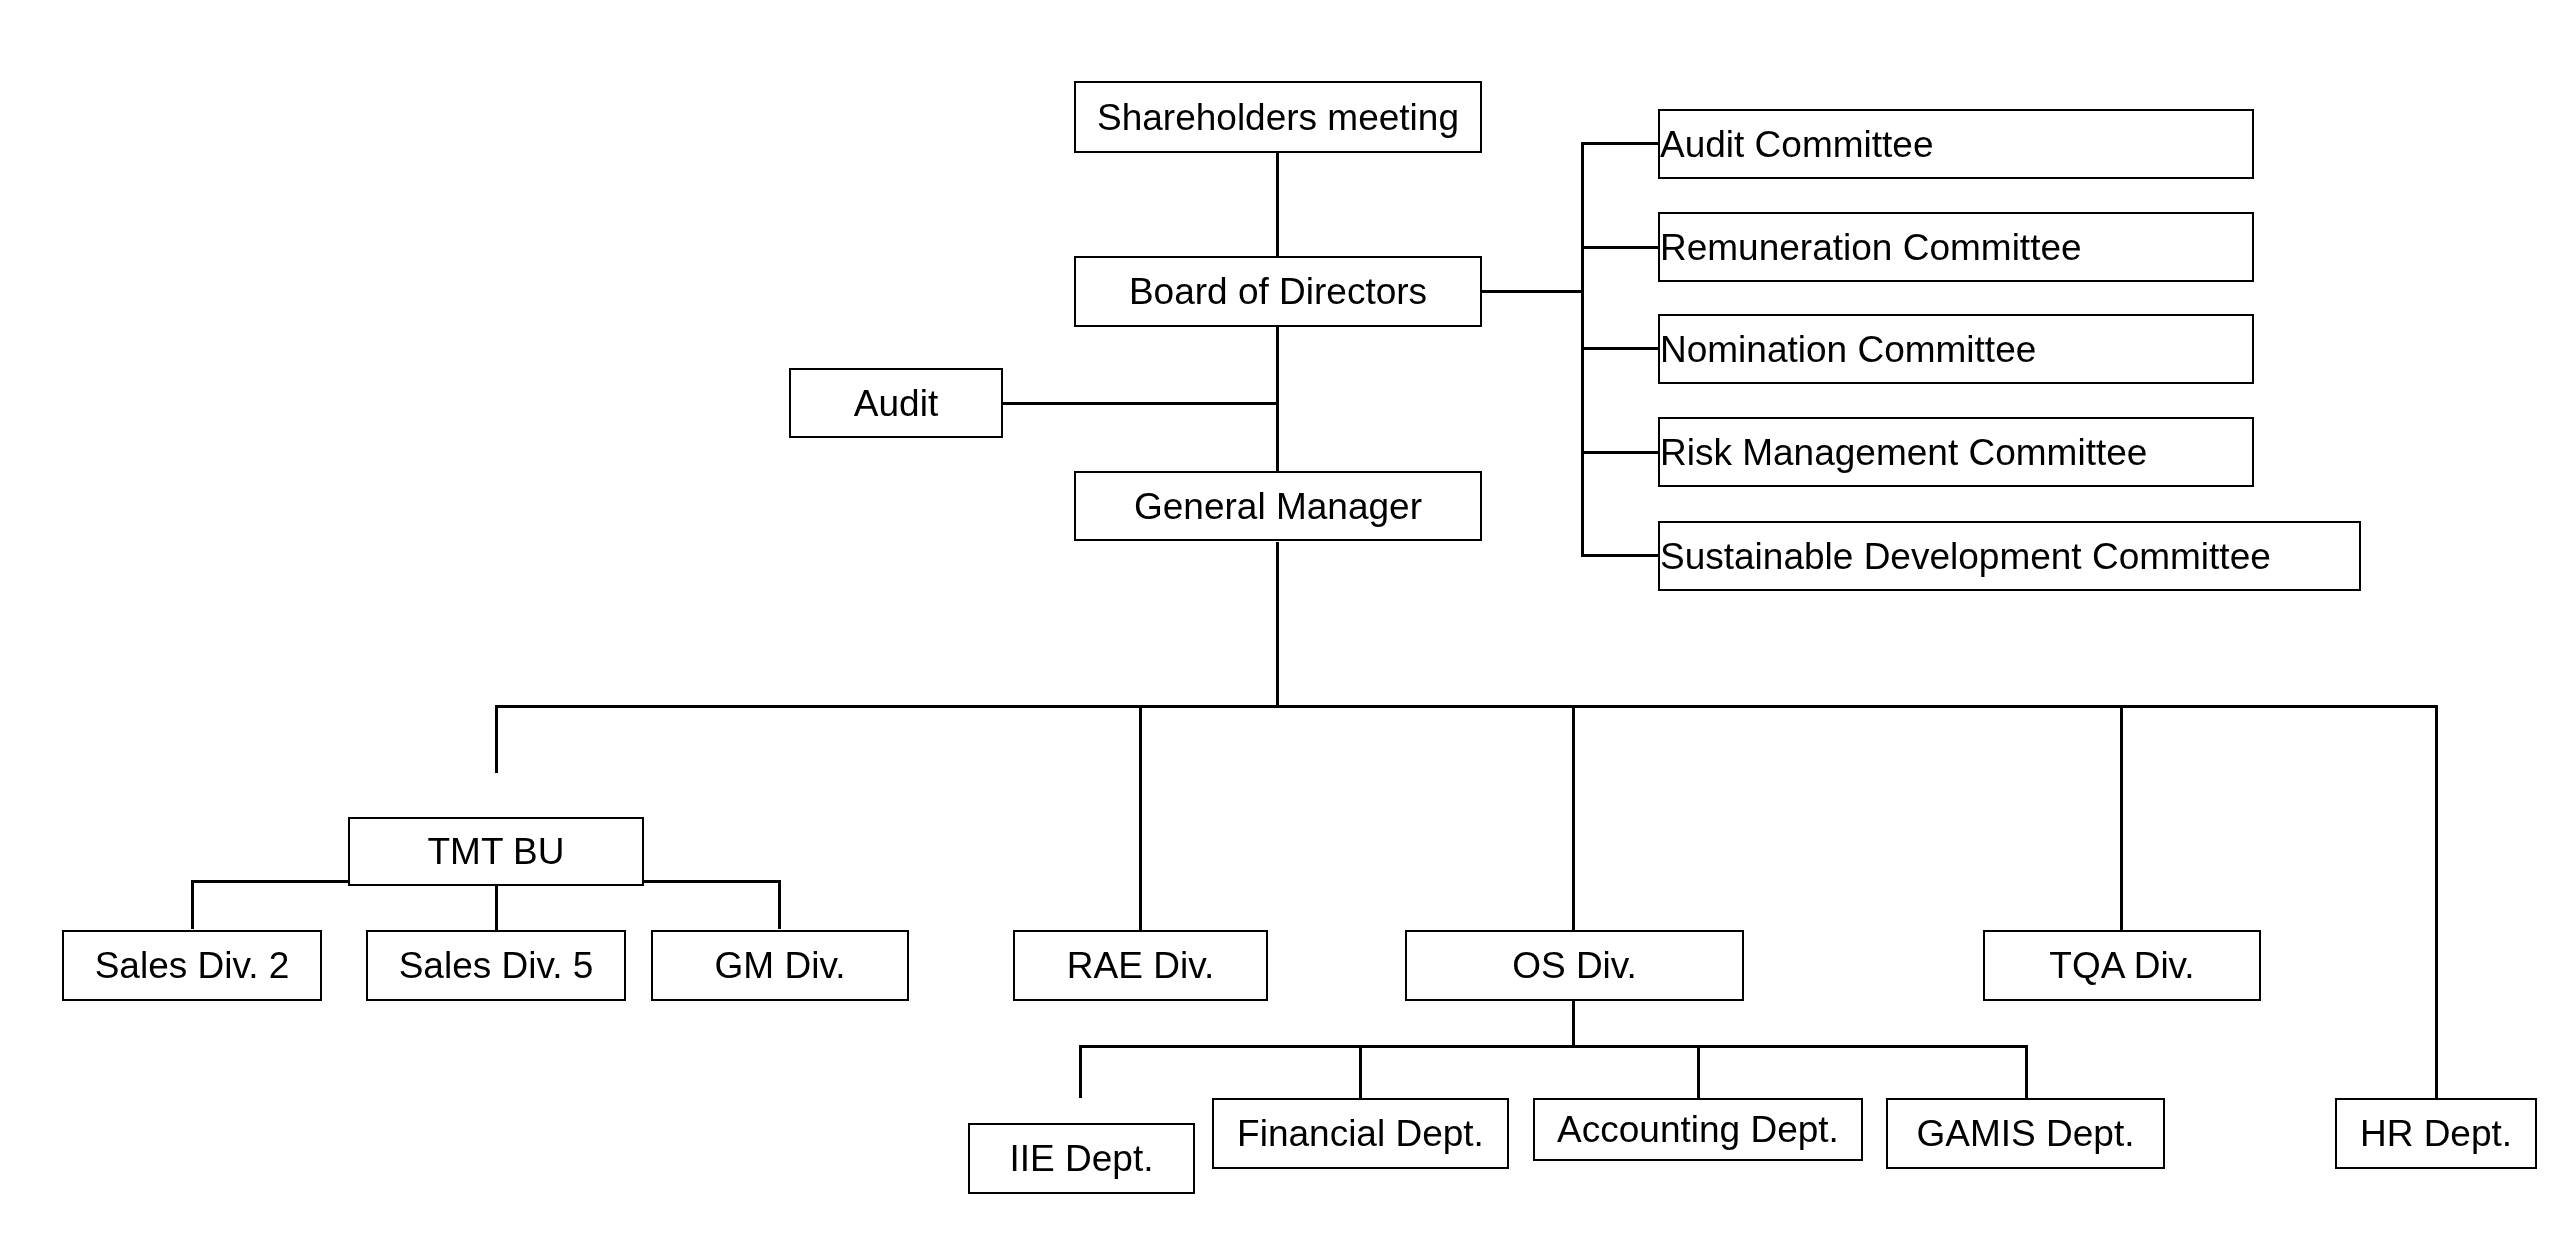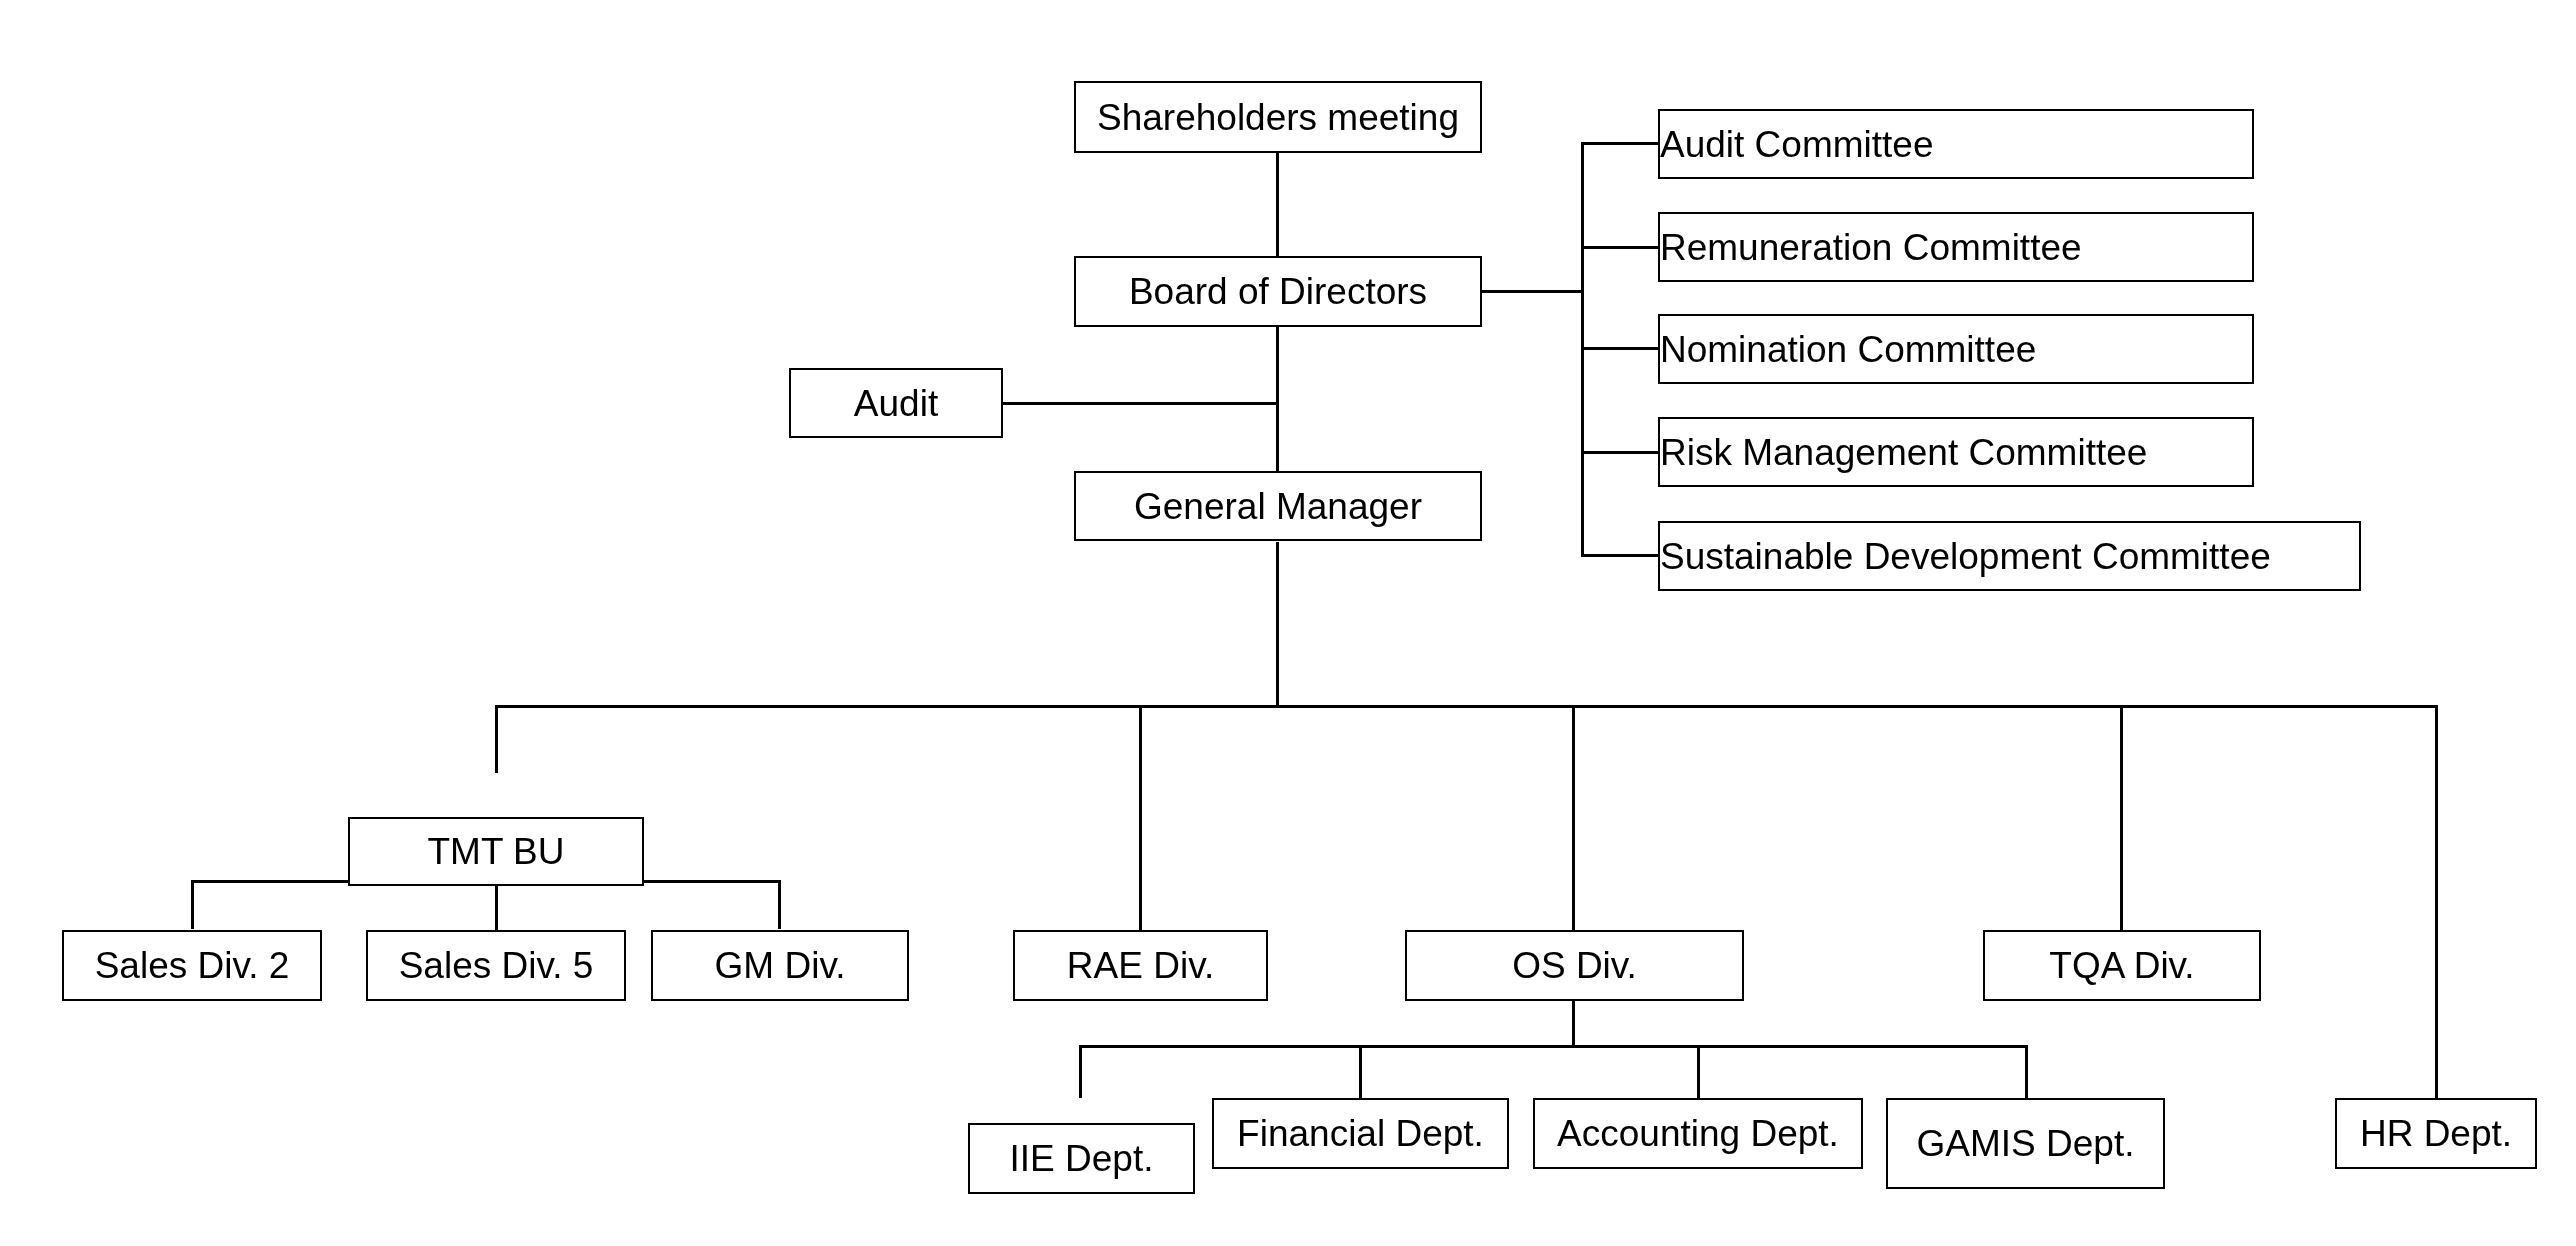--- a/index.html
+++ b/index.html
@@ -53,22 +53,22 @@
   #n-tmt          { left:348px;  top:773px; width:296px; height:69px;margin-top:44px; }
   #n-sales3       { left:62px;   top:930px; width:260px; height:71px; }
   #n-sales5       { left:366px;  top:930px; width:260px; height:71px; }
   #n-gmdiv        { left:651px;  top:930px; width:258px; height:71px; }
   #n-rae          { left:1013px; top:930px; width:255px; height:71px; }
   #n-os           { left:1405px; top:930px; width:339px; height:71px; }
   #n-tqa          { left:1983px; top:930px; width:278px; height:71px; }
 
   #n-iie          { left:968px; top:1098px; width:227px; height:71px;margin-top:25px; }
   #n-fin          { left:1212px; top:1098px; width:297px; height:71px; }
-  #n-acc          { left:1533px; top:1098px; width:330px; height:71px; }
-  #n-gamis        { left:1886px; top:1098px; width:279px; height:91px; }
+  #n-acc          { left:1533px; top:1098px; width:330px; height:63px; }
+  #n-gamis        { left:1886px; top:1098px; width:279px; height:71px; }
   #n-hr           { left:2335px; top:1098px; width:202px; height:71px; }
 
   
   #l-sh-board     { left:1276px; top:153px;  width:2.9px;    height:104px; }
   #l-board-gm     { left:1276px; top:327px;  width:2.9px;    height:145px; }
   #l-audit-link   { left:1002px; top:402px;  width:276px;  height:2.9px; }
   #l-gm-bus       { left:1276px; top:542px;  width:2.9px;    height:166px; }
   #l-main-bus     { left:495px;  top:705px;  width:1943px; height:2.9px; }
   #l-drop-tmt     { left:495px;  top:705px;  width:2.9px;    height:68px; }
   #l-drop-rae     { left:1139px; top:705px;  width:2.9px;    height:225px; }

